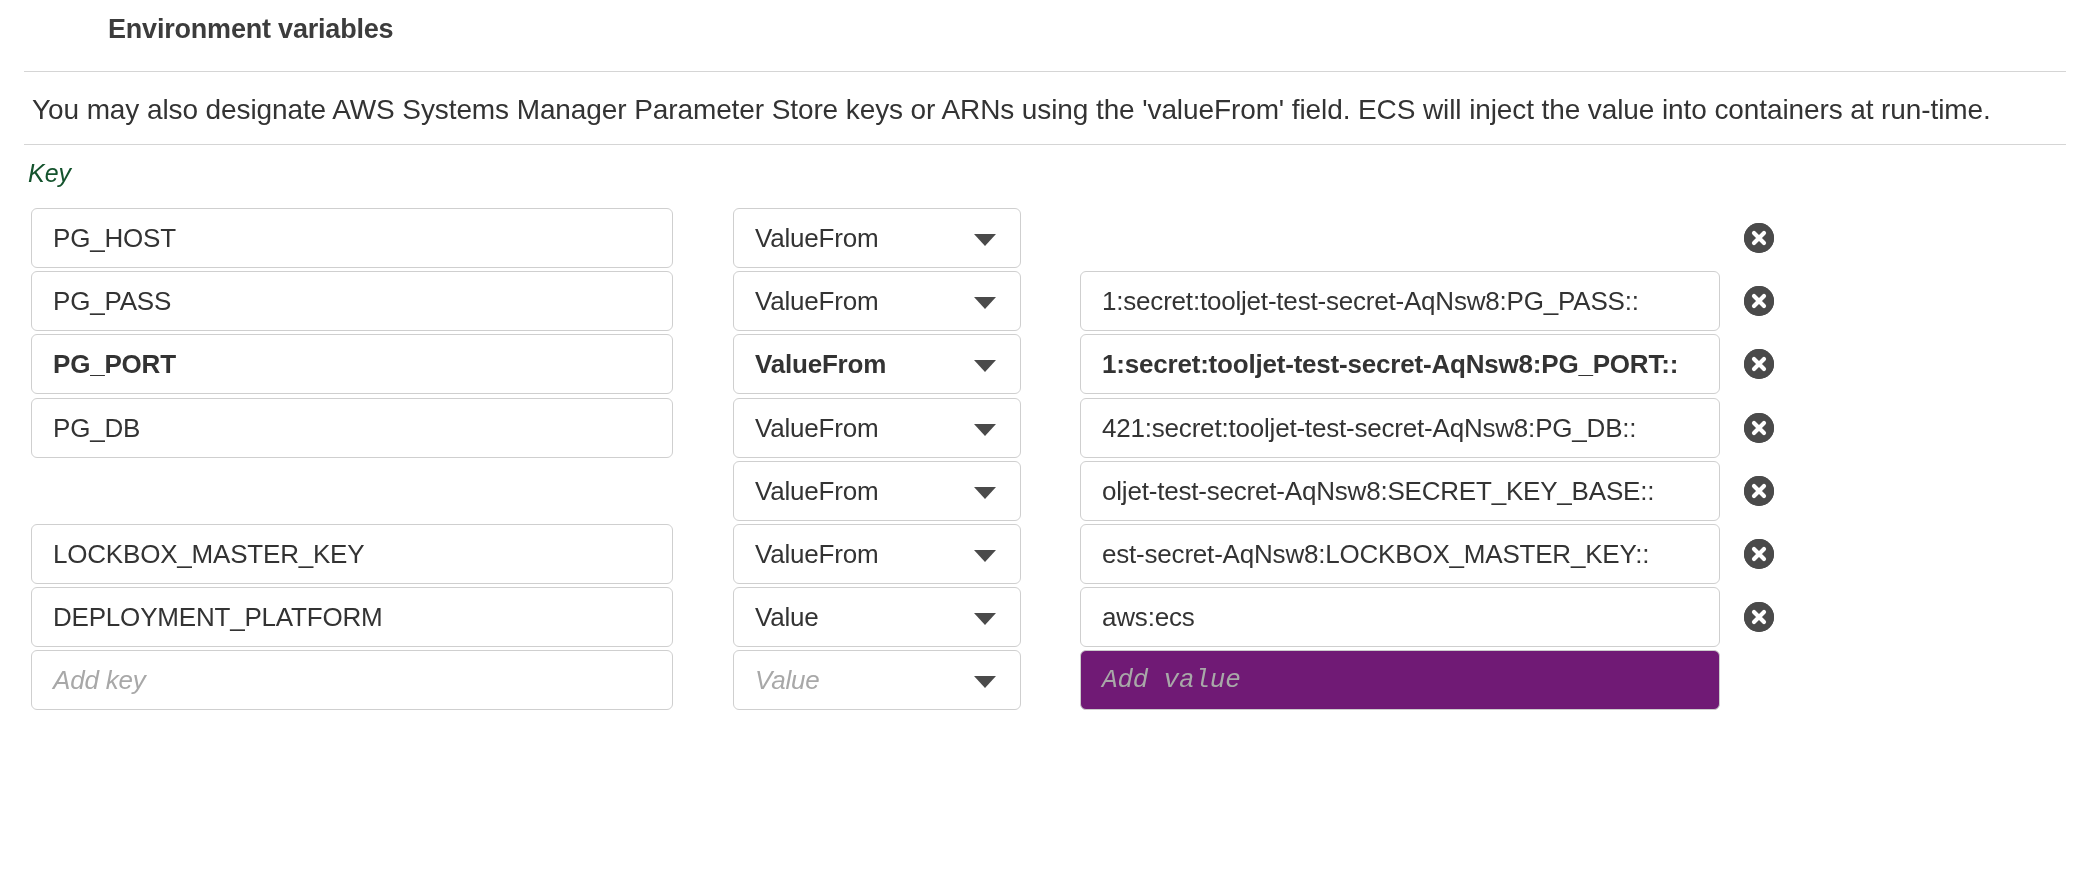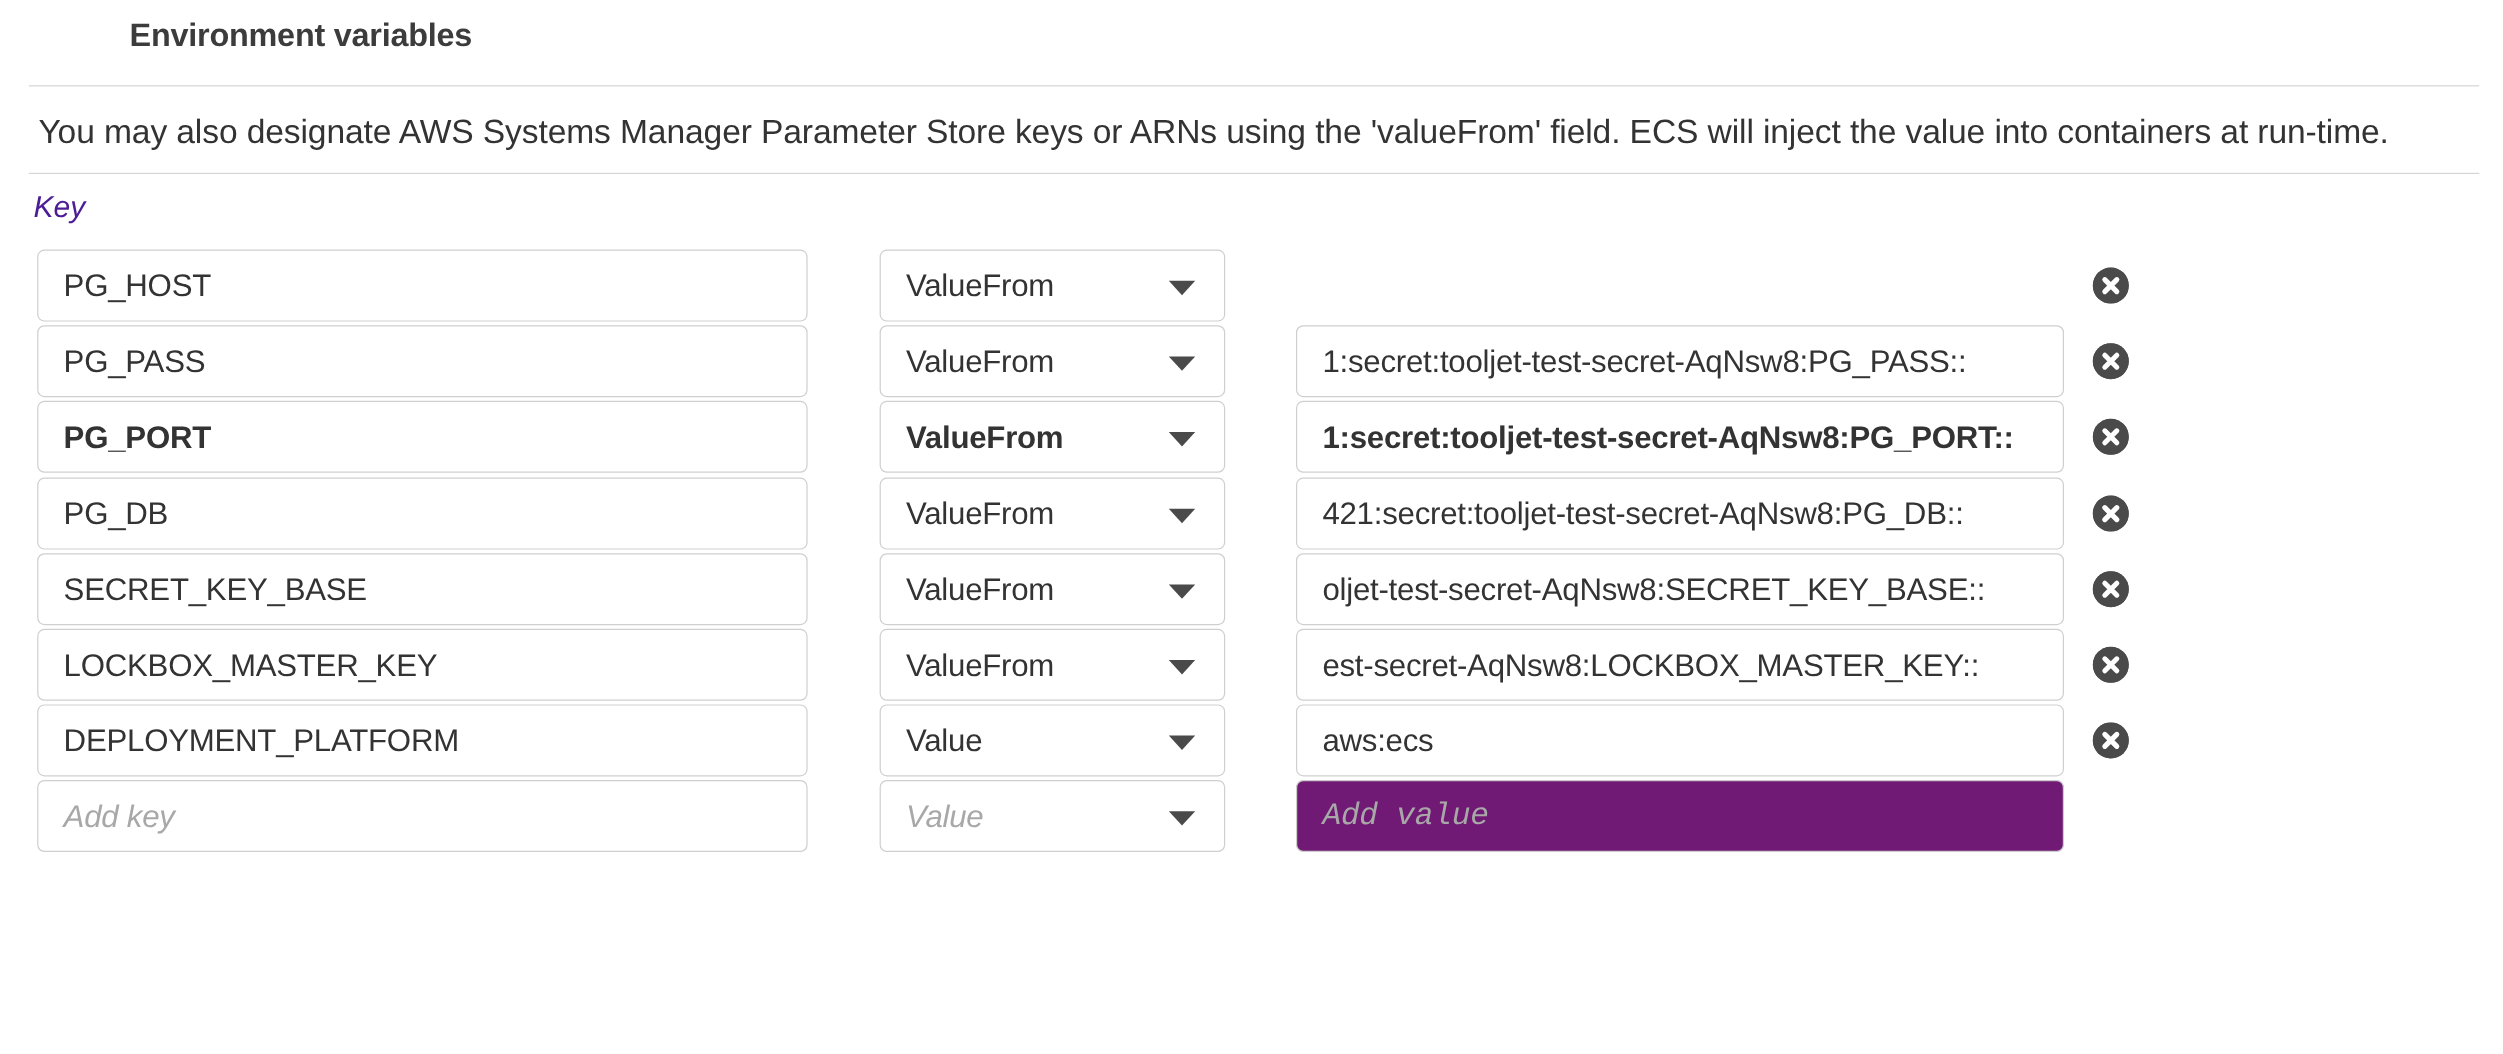--- a/index.html
+++ b/index.html
@@ -50,21 +50,21 @@
     letter-spacing: -0.1px;
   }
 
   
   .col-label {
     position: absolute;
     left: 28px;
     top: 159px;
     font-size: 25px;
     font-style: italic;
-    color: #4c1d95;
+    color: #14532d;
   }
 
   
   .rows {
     position: absolute;
     left: 0;
     top: 0;
     width: 2086px;
   }
   .row {
@@ -224,23 +224,20 @@
       <span class="txt">421:secret:tooljet-test-secret-AqNsw8:PG_DB::</span>
     </div>
     <div class="delete-btn">
           <svg width="30" height="30" viewBox="0 0 30 30" aria-hidden="true">
   <circle cx="15" cy="15" r="15" fill="#4a4a4a"></circle>
   <path d="M10 10 L20 20 M20 10 L10 20" stroke="#ffffff" stroke-width="4.2" stroke-linecap="round"></path>
 </svg>
         </div>
   </div>
       <div class="row" style="top: 461px;">
-    <div class="field key-field">
-      <span class="txt">SECRET_KEY_BASE</span>
-    </div>
     <div class="field type-field">
       <span class="txt">ValueFrom</span>
       <span class="caret"></span>
     </div>
     <div class="field value-field">
       <span class="txt">oljet-test-secret-AqNsw8:SECRET_KEY_BASE::</span>
     </div>
     <div class="delete-btn">
           <svg width="30" height="30" viewBox="0 0 30 30" aria-hidden="true">
   <circle cx="15" cy="15" r="15" fill="#4a4a4a"></circle>

